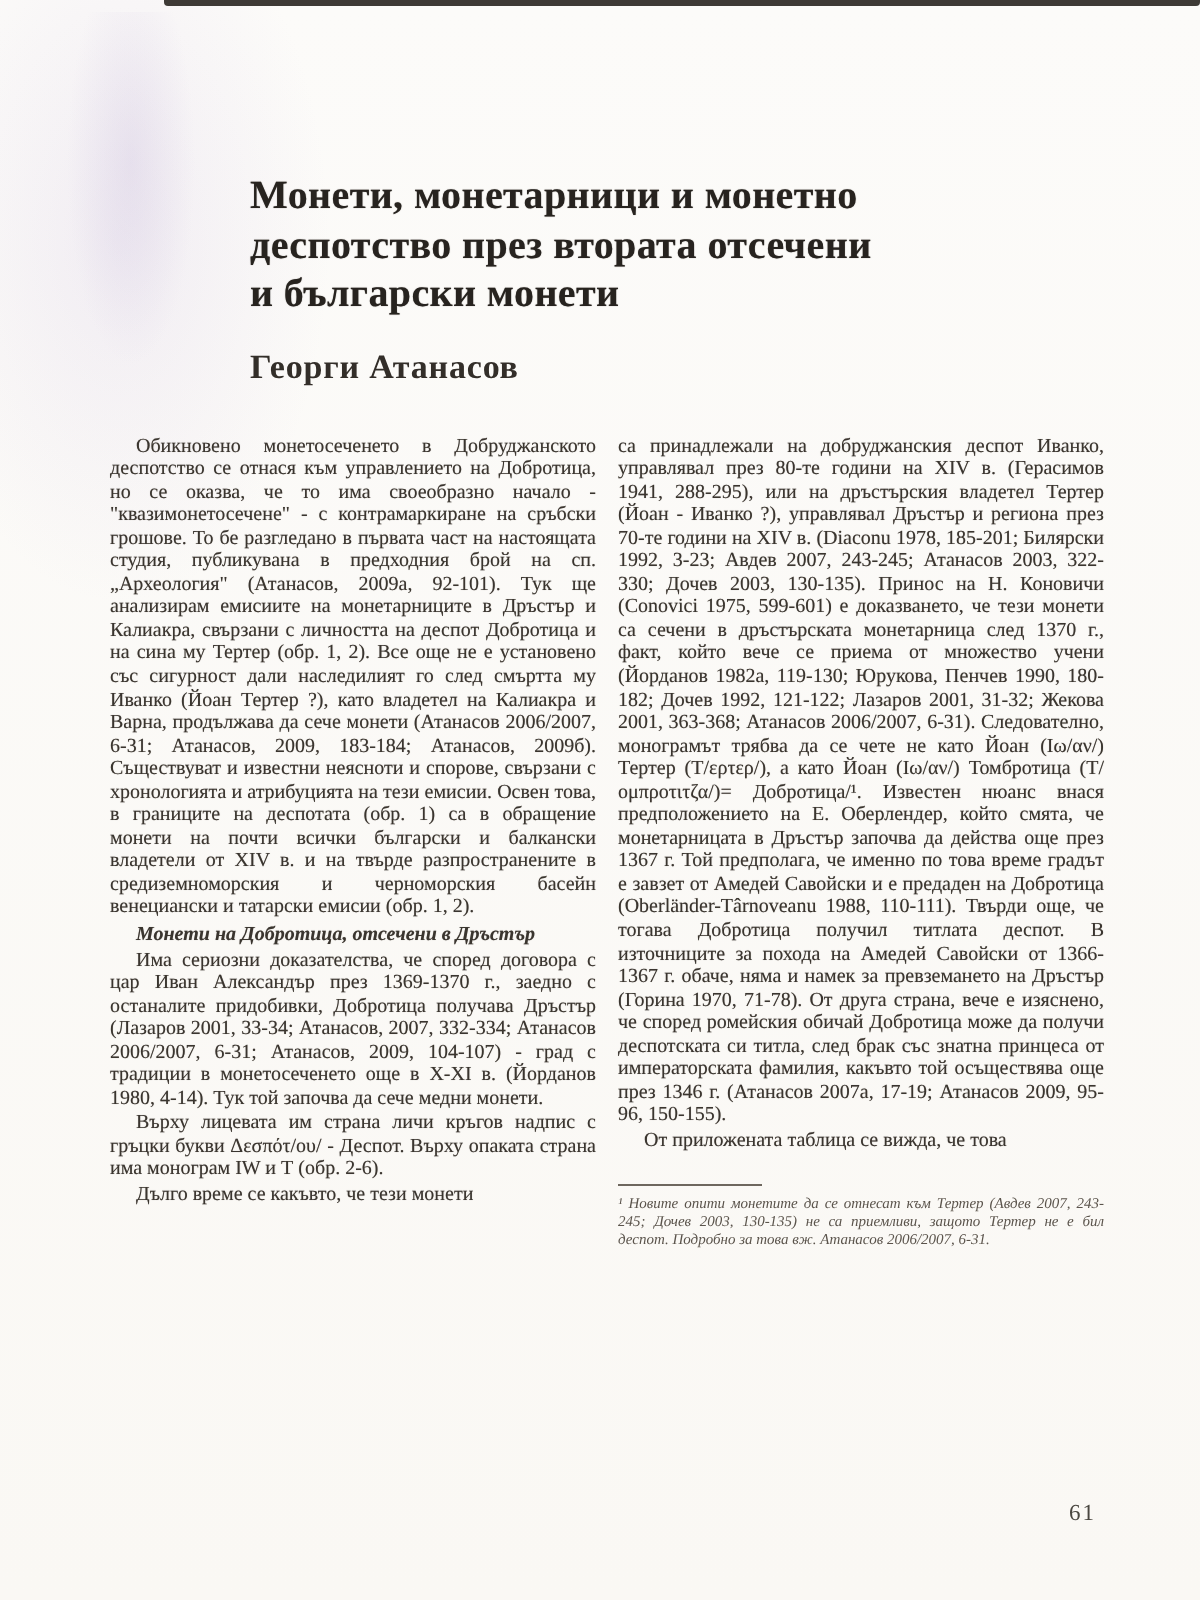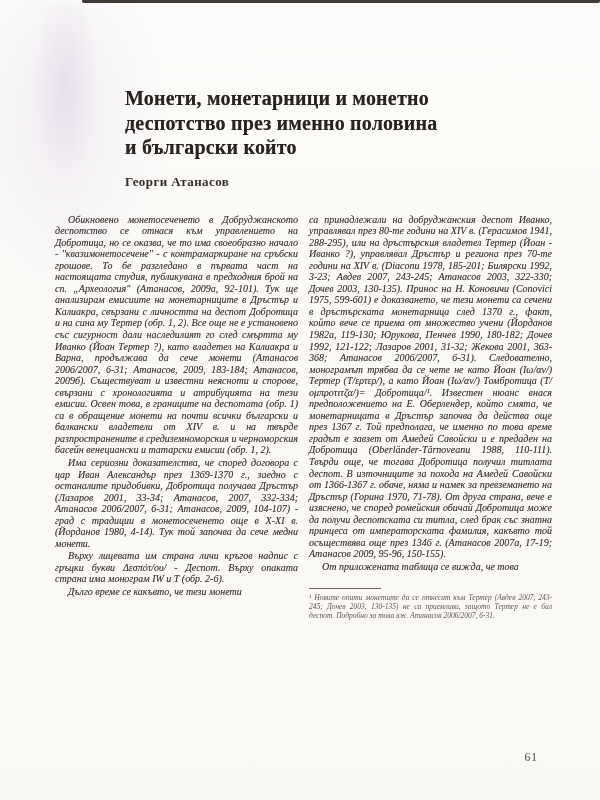--- a/index.html
+++ b/index.html
@@ -50,39 +50,39 @@
     font-size: 20px;
     line-height: 24.5px;
     font-weight: bold;
     color: #27231f;
     letter-spacing: 0.2px;
     text-shadow: 0 0 0.5px rgba(40,32,25,0.55);
   }
   .author {
     margin-left: 70px;
     margin-top: 14px;
-    font-size: 13px;
+    font-size: 17px;
     font-weight: bold;
     color: #332e29;
     letter-spacing: 0.4px;
   }
   .columns {
     display: flex;
     gap: 11px;
     margin-top: 24px;
   }
   .col {
     width: 243px;
     font-size: 10px;
     line-height: 11.55px;
     text-align: justify;
     color: #3a352f;
     text-shadow: 0 0 0.4px rgba(55,45,35,0.45);
   }
-  .col p { margin: 0; font-style: italic; }
+  .col p { margin: 0; }
   .col p + p { margin-top: 1px; }
   .indent { text-indent: 13px; }
   .section-heading {
     font-weight: bold;
     font-style: italic;
     margin-top: 2px !important;
     margin-bottom: 1px !important;
   }
   .footnote-block {
     margin-top: 16px;
@@ -97,48 +97,49 @@
     font-size: 7.5px;
     line-height: 9px;
     font-style: italic;
     color: #5b544c;
     text-align: justify;
     text-shadow: none;
   }
   .page-number {
     position: absolute;
     top: 751px;
-    right: 62px;
+    right: 52px;
     font-size: 11.5px;
     color: #4a4740;
     letter-spacing: 1px;
   }
 </style>
 </head>
 <body>
 
 <div class="page">
 
   <div class="edge-strip"></div>
   <div class="corner-smudge"></div>
 
   <div class="content">
 
     <div class="title">
       <div class="title-line">Монети, монетарници и монетно</div>
-      <div class="title-line">деспотство през именно половина</div>
-      <div class="title-line">и български който</div>
+      <div class="title-line">деспотство през втората отсечени</div>
+      <div class="title-line">и български монети</div>
     </div>
 
     <div class="author">Георги Атанасов</div>
 
     <div class="columns">
 
       <div class="col">
         <p class="indent">Обикновено монетосеченето в Добруджанското деспотство се отнася към управлението на Добротица, но се оказва, че то има своеобразно начало - "квазимонетосечене" - с контрамаркиране на сръбски грошове. То бе разгледано в първата част на настоящата студия, публикувана в предходния брой на сп. „Археология" (Атанасов, 2009а, 92-101). Тук ще анализирам емисиите на монетарниците в Дръстър и Калиакра, свързани с личността на деспот Добротица и на сина му Тертер (обр. 1, 2). Все още не е установено със сигурност дали наследилият го след смъртта му Иванко (Йоан Тертер ?), като владетел на Калиакра и Варна, продължава да сече монети (Атанасов 2006/2007, 6-31; Атанасов, 2009, 183-184; Атанасов, 2009б). Съществуват и известни неясноти и спорове, свързани с хронологията и атрибуцията на тези емисии. Освен това, в границите на деспотата (обр. 1) са в обращение монети на почти всички български и балкански владетели от XIV в. и на твърде разпространените в средиземноморския и черноморския басейн венециански и татарски емисии (обр. 1, 2).</p>
+        <p class="indent section-heading">Монети на Добротица, отсечени в Дръстър</p>
         <p class="indent">Има сериозни доказателства, че според договора с цар Иван Александър през 1369-1370 г., заедно с останалите придобивки, Добротица получава Дръстър (Лазаров 2001, 33-34; Атанасов, 2007, 332-334; Атанасов 2006/2007, 6-31; Атанасов, 2009, 104-107) - град с традиции в монетосеченето още в X-XI в. (Йорданов 1980, 4-14). Тук той започва да сече медни монети.</p>
         <p class="indent">Върху лицевата им страна личи кръгов надпис с гръцки букви Δεσπότ/ου/ - Деспот. Върху опаката страна има монограм IW и Т (обр. 2-6).</p>
         <p class="indent">Дълго време се какъвто, че тези монети</p>
       </div>
 
       <div class="col">
         <p>са принадлежали на добруджанския деспот Иванко, управлявал през 80-те години на XIV в. (Герасимов 1941, 288-295), или на дръстърския владетел Тертер (Йоан - Иванко ?), управлявал Дръстър и региона през 70-те години на XIV в. (Diaconu 1978, 185-201; Билярски 1992, 3-23; Авдев 2007, 243-245; Атанасов 2003, 322-330; Дочев 2003, 130-135). Принос на Н. Коновичи (Conovici 1975, 599-601) е доказването, че тези монети са сечени в дръстърската монетарница след 1370 г., факт, който вече се приема от множество учени (Йорданов 1982а, 119-130; Юрукова, Пенчев 1990, 180-182; Дочев 1992, 121-122; Лазаров 2001, 31-32; Жекова 2001, 363-368; Атанасов 2006/2007, 6-31). Следователно, монограмът трябва да се чете не като Йоан (Iω/αν/) Тертер (Т/ερτερ/), а като Йоан (Iω/αν/) Томбротица (Т/ομπροτιτζα/)= Добротица/¹. Известен нюанс внася предположението на Е. Оберлендер, който смята, че монетарницата в Дръстър започва да действа още през 1367 г. Той предполага, че именно по това време градът е завзет от Амедей Савойски и е предаден на Добротица (Oberländer-Târnoveanu 1988, 110-111). Твърди още, че тогава Добротица получил титлата деспот. В източниците за похода на Амедей Савойски от 1366-1367 г. обаче, няма и намек за превземането на Дръстър (Горина 1970, 71-78). От друга страна, вече е изяснено, че според ромейския обичай Добротица може да получи деспотската си титла, след брак със знатна принцеса от императорската фамилия, какъвто той осъществява още през 1346 г. (Атанасов 2007а, 17-19; Атанасов 2009, 95-96, 150-155).</p>
         <p class="indent">От приложената таблица се вижда, че това</p>
         <div class="footnote-block">
           <div class="footnote-rule"></div>

